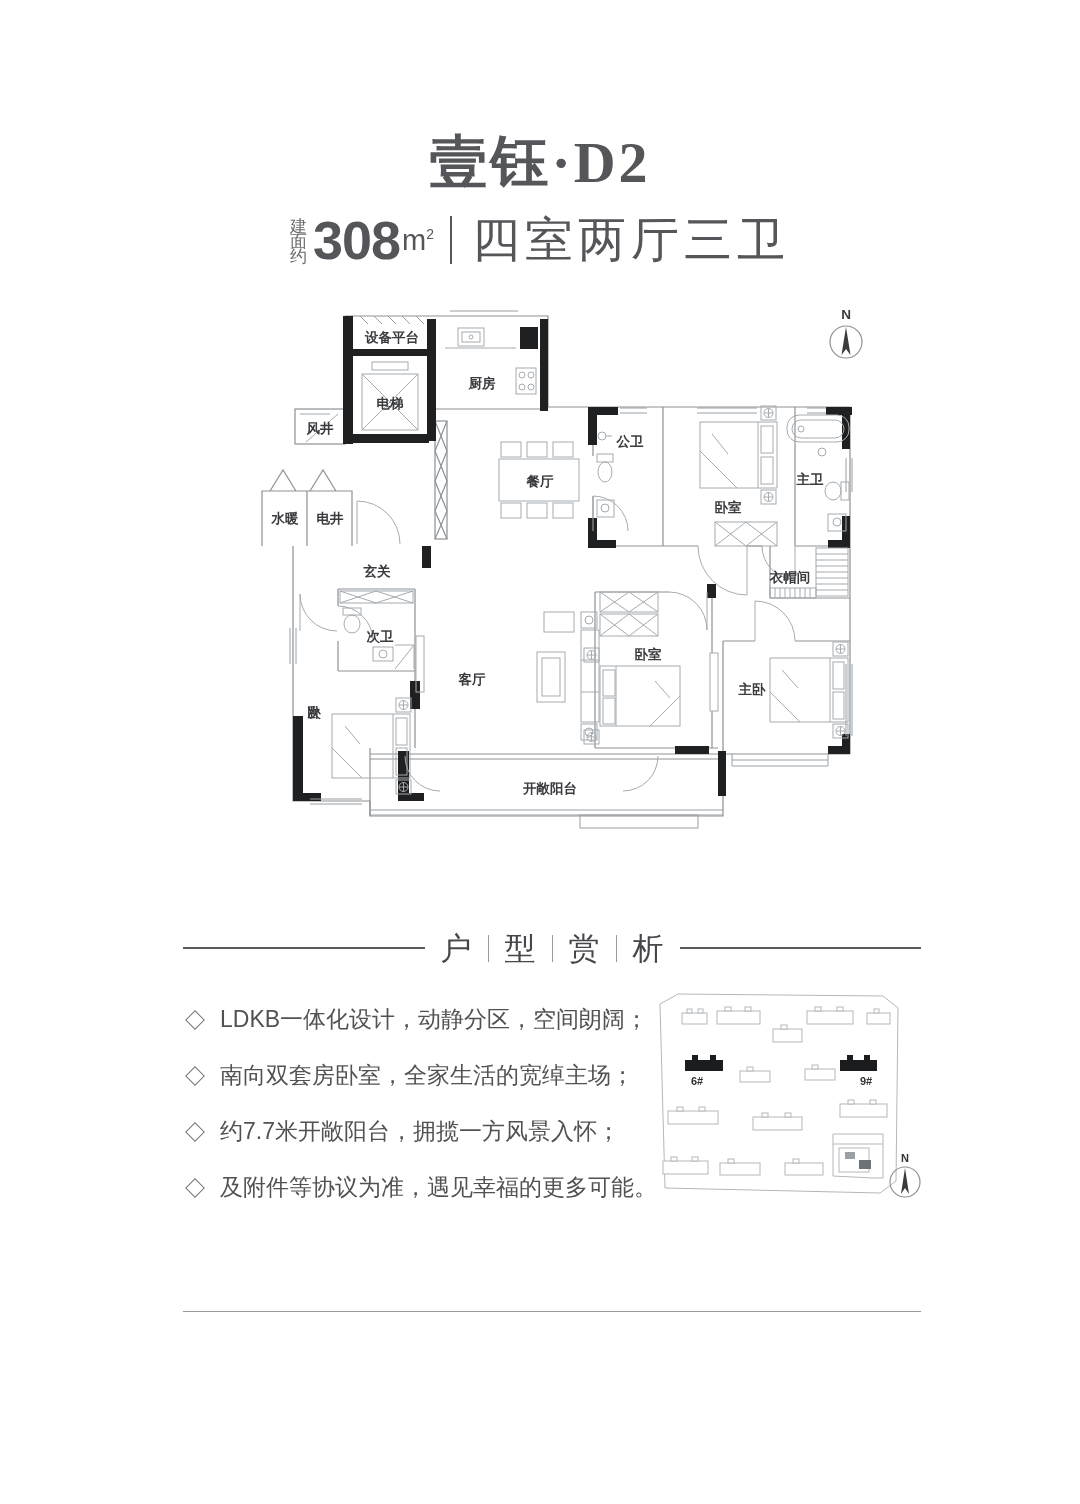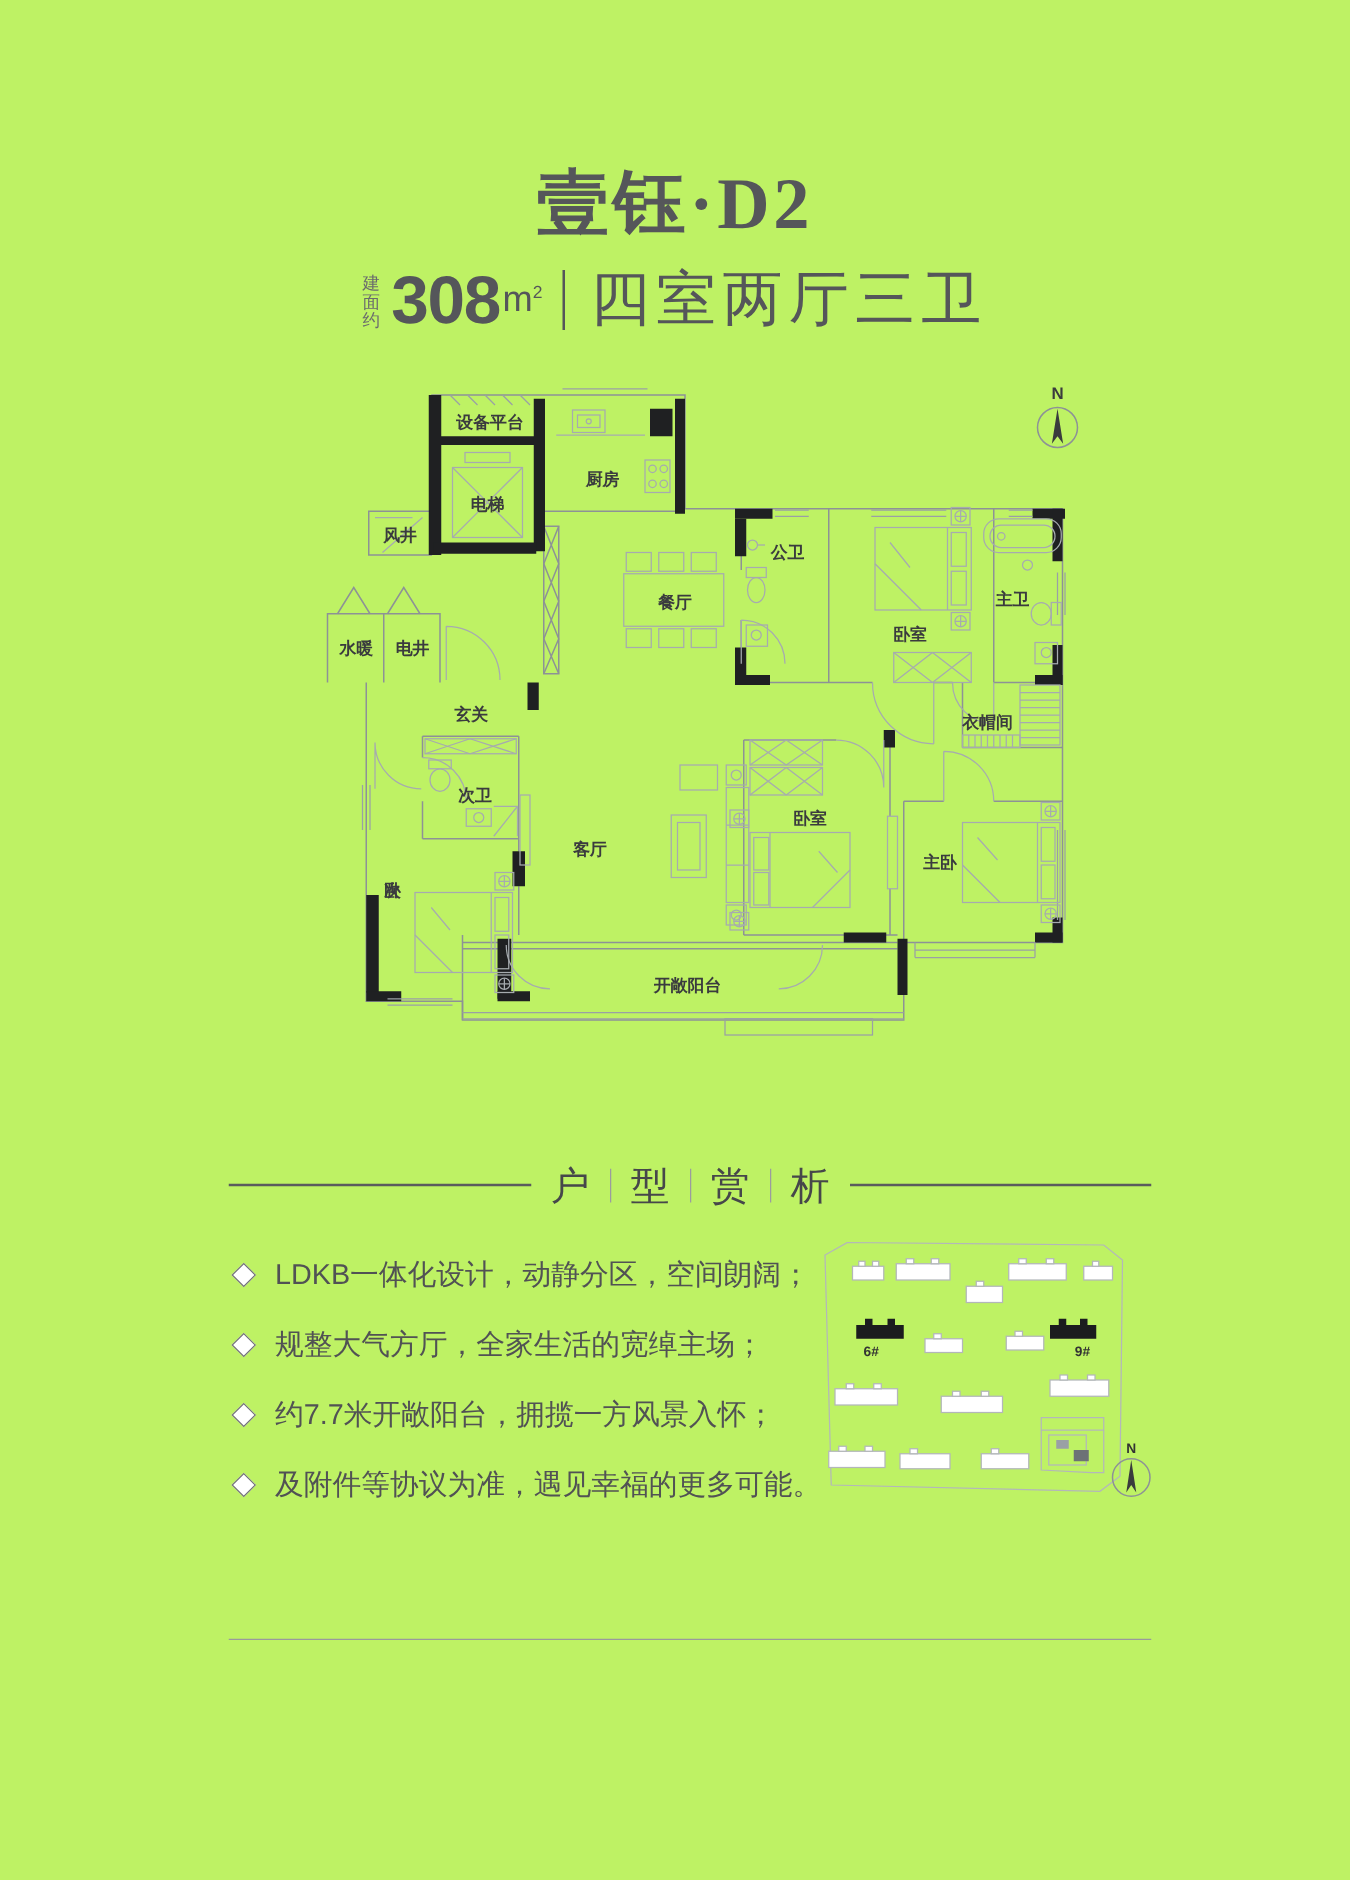--- a/index.html
+++ b/index.html
@@ -1,32 +1,32 @@
 <!DOCTYPE html>
 <html><head>
 <meta charset="utf-8">
 <style>
   html,body{margin:0;padding:0;background:#e9e9e9;}
   .page{
-    position:relative;width:1080px;height:1504px;background:#bef264;
+    position:relative;width:1080px;height:1504px;background:#ffffff;
     margin:0 auto;overflow:hidden;
     font-family:"Liberation Sans","DejaVu Sans",sans-serif;color:#55565a;
   }
   
   .title{
     position:absolute;top:124px;left:0;width:100%;text-align:center;
     font-family:"Liberation Serif","DejaVu Serif",serif;
     font-size:58px;font-weight:700;letter-spacing:3px;color:#55565a;
   }
   .subtitle{
     position:absolute;top:208px;left:0;width:100%;height:64px;
     display:flex;justify-content:center;align-items:center;
   }
   .area-prefix{
-    width:14px;font-size:14px;line-height:15px;color:#6a6b6d;
+    width:14px;font-size:17px;line-height:15px;color:#6a6b6d;
     word-break:break-all;margin-right:9px;margin-top:2px;
   }
   .area-value{font-size:54px;font-weight:700;color:#55565a;letter-spacing:-1px;line-height:1;}
   .area-unit{font-size:29px;font-weight:400;color:#55565a;margin-left:2px;line-height:1;}
   .area-unit sup{font-size:14px;}
   .subtitle-divider{width:2px;height:48px;background:#55565a;margin:0 20px 0 16px;}
   .layout-text{font-size:48px;color:#55565a;letter-spacing:5px;font-weight:500;line-height:1;}
   
   .floorplan{position:absolute;left:250px;top:296px;width:660px;height:570px;}
   .floorplan svg{display:block;width:100%;height:100%;}
@@ -313,21 +313,21 @@
     <div class="hline"></div>
   </div>
 
   <ul class="bullets">
     <li>
         <span class="diamond"></span>
         <span>LDKB一体化设计，动静分区，空间朗阔；</span>
       </li>
     <li>
         <span class="diamond"></span>
-        <span>规整大气方厅，全家生活的宽绰主场；</span>
+        <span>南向双套房卧室，全家生活的宽绰主场；</span>
       </li>
     <li>
         <span class="diamond"></span>
         <span>约7.7米开敞阳台，拥揽一方风景入怀；</span>
       </li>
     <li>
         <span class="diamond"></span>
         <span>及附件等协议为准，遇见幸福的更多可能。</span>
       </li>
   </ul>

